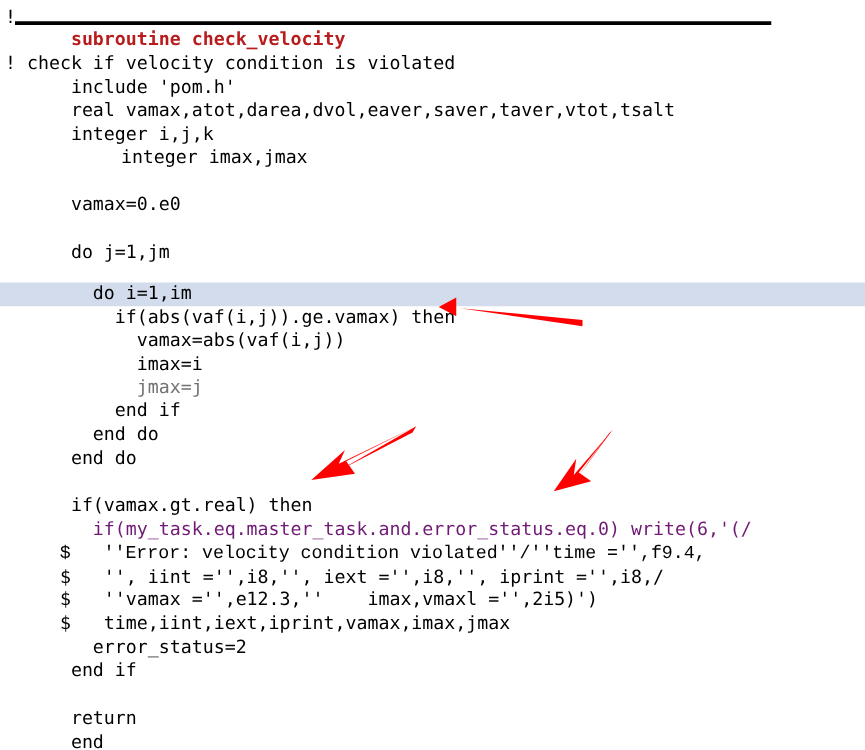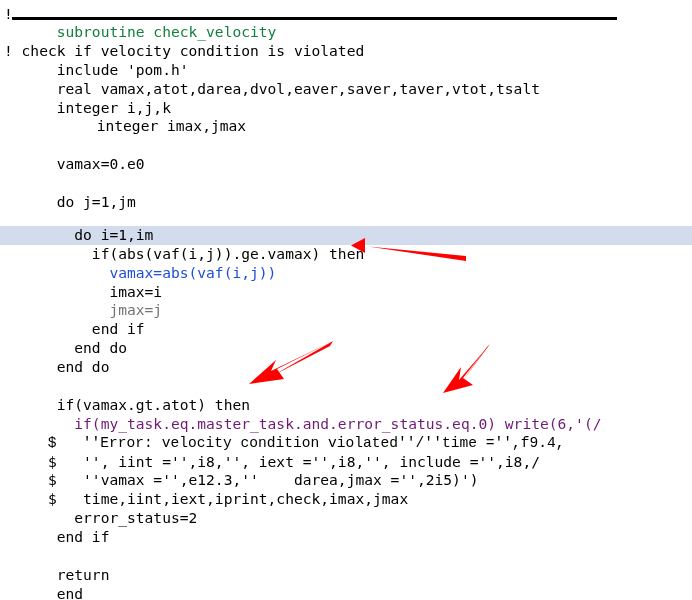--- a/index.html
+++ b/index.html
@@ -69,45 +69,45 @@
 <body style="background: rgb(255, 255, 255);">
 
 <div id="code-listing">
 
   <div class="code-line rule-line" style="color: rgb(0, 0, 0);">
     <span class="rule-bang">!</span>
     <span class="rule-bar"></span>
   </div>
 
   <div id="code-body">
-      <div class="code-line" style="color: #15803d;">      subroutine check_velocity</div>
+      <div class="code-line" style="color: #b91c1c; font-weight: bold;">      subroutine check_velocity</div>
       <div class="code-line" style="color: rgb(0, 0, 0);">! check if velocity condition is violated</div>
       <div class="code-line" style="color: rgb(0, 0, 0);">      include 'pom.h'</div>
       <div class="code-line" style="color: rgb(0, 0, 0);">      real vamax,atot,darea,dvol,eaver,saver,taver,vtot,tsalt</div>
       <div class="code-line" style="color: rgb(0, 0, 0);">      integer i,j,k</div>
       <div class="code-line" style="color: rgb(0, 0, 0); margin-left: 40px;">      integer imax,jmax</div>
       <div class="code-line" style="color: rgb(0, 0, 0);"></div>
       <div class="code-line" style="color: rgb(0, 0, 0);">      vamax=0.e0</div>
       <div class="code-line" style="color: rgb(0, 0, 0);"></div>
       <div class="code-line" style="color: rgb(0, 0, 0);">      do j=1,jm</div>
       <div class="code-line is-highlighted" style="background: rgb(211, 220, 236); color: rgb(0, 0, 0);">        do i=1,im</div>
       <div class="code-line" style="color: rgb(0, 0, 0);">          if(abs(vaf(i,j)).ge.vamax) then</div>
-      <div class="code-line" style="color: #1d4ed8;">            vamax=abs(vaf(i,j))</div>
+      <div class="code-line" style="color: #000000;">            vamax=abs(vaf(i,j))</div>
       <div class="code-line" style="color: rgb(0, 0, 0);">            imax=i</div>
       <div class="code-line" style="color: #737373;">            jmax=j</div>
       <div class="code-line" style="color: rgb(0, 0, 0);">          end if</div>
       <div class="code-line" style="color: rgb(0, 0, 0);">        end do</div>
       <div class="code-line" style="color: rgb(0, 0, 0);">      end do</div>
       <div class="code-line" style="color: rgb(0, 0, 0);"></div>
-      <div class="code-line" style="color: rgb(0, 0, 0);">      if(vamax.gt.atot) then</div>
+      <div class="code-line" style="color: rgb(0, 0, 0);">      if(vamax.gt.real) then</div>
       <div class="code-line" style="color: #701a75;">        if(my_task.eq.master_task.and.error_status.eq.0) write(6,'(/</div>
       <div class="code-line" style="color: rgb(0, 0, 0); font-family: Liberation Mono, monospace;">     $   ''Error: velocity condition violated''/''time ='',f9.4,</div>
-      <div class="code-line" style="color: rgb(0, 0, 0);">     $   '', iint ='',i8,'', iext ='',i8,'', include ='',i8,/</div>
-      <div class="code-line" style="color: rgb(0, 0, 0);">     $   ''vamax ='',e12.3,''    darea,jmax ='',2i5)')</div>
-      <div class="code-line" style="color: rgb(0, 0, 0);">     $   time,iint,iext,iprint,check,imax,jmax</div>
+      <div class="code-line" style="color: rgb(0, 0, 0);">     $   '', iint ='',i8,'', iext ='',i8,'', iprint ='',i8,/</div>
+      <div class="code-line" style="color: rgb(0, 0, 0);">     $   ''vamax ='',e12.3,''    imax,vmaxl ='',2i5)')</div>
+      <div class="code-line" style="color: rgb(0, 0, 0);">     $   time,iint,iext,iprint,vamax,imax,jmax</div>
       <div class="code-line" style="color: rgb(0, 0, 0);">        error_status=2</div>
       <div class="code-line" style="color: rgb(0, 0, 0);">      end if</div>
       <div class="code-line" style="color: rgb(0, 0, 0);"></div>
       <div class="code-line" style="color: rgb(0, 0, 0);">      return</div>
       <div class="code-line" style="color: rgb(0, 0, 0);">      end</div>
     </div>
 
   <svg id="annotations" viewBox="0 0 692 600" width="692" height="600">
 
     <g>

